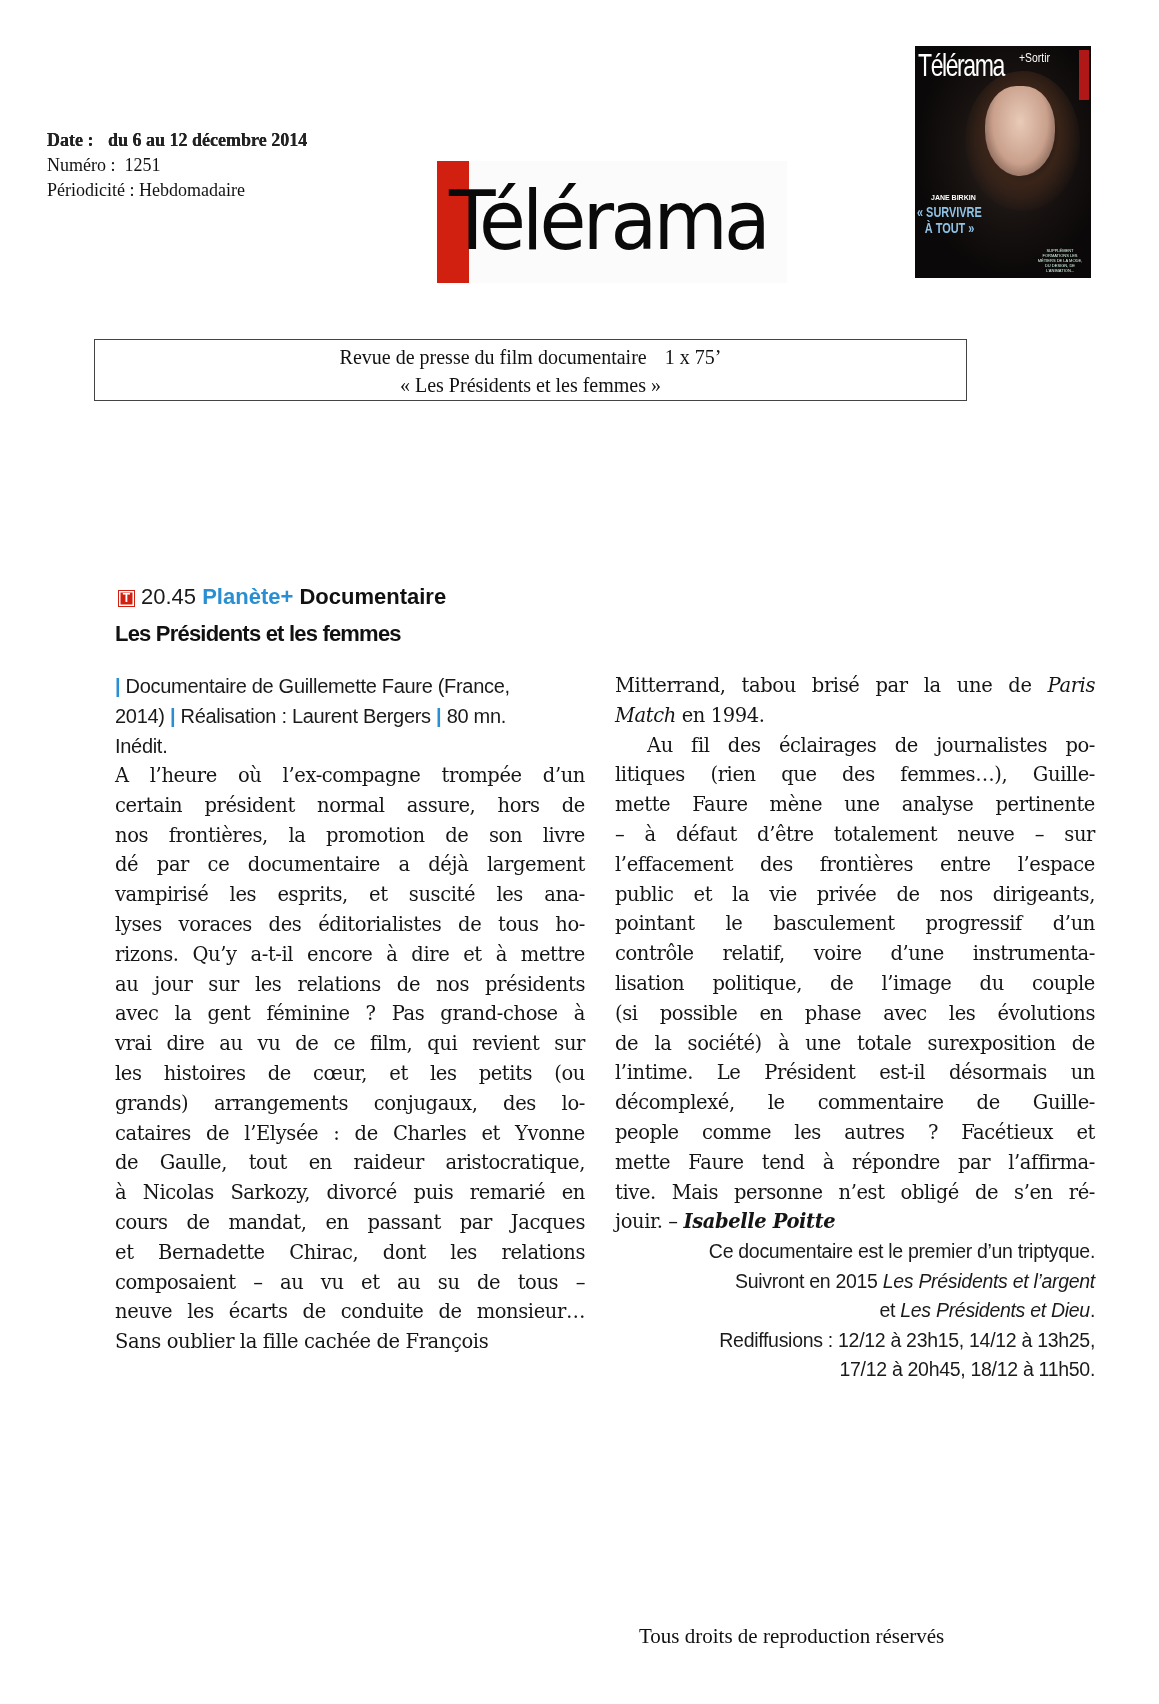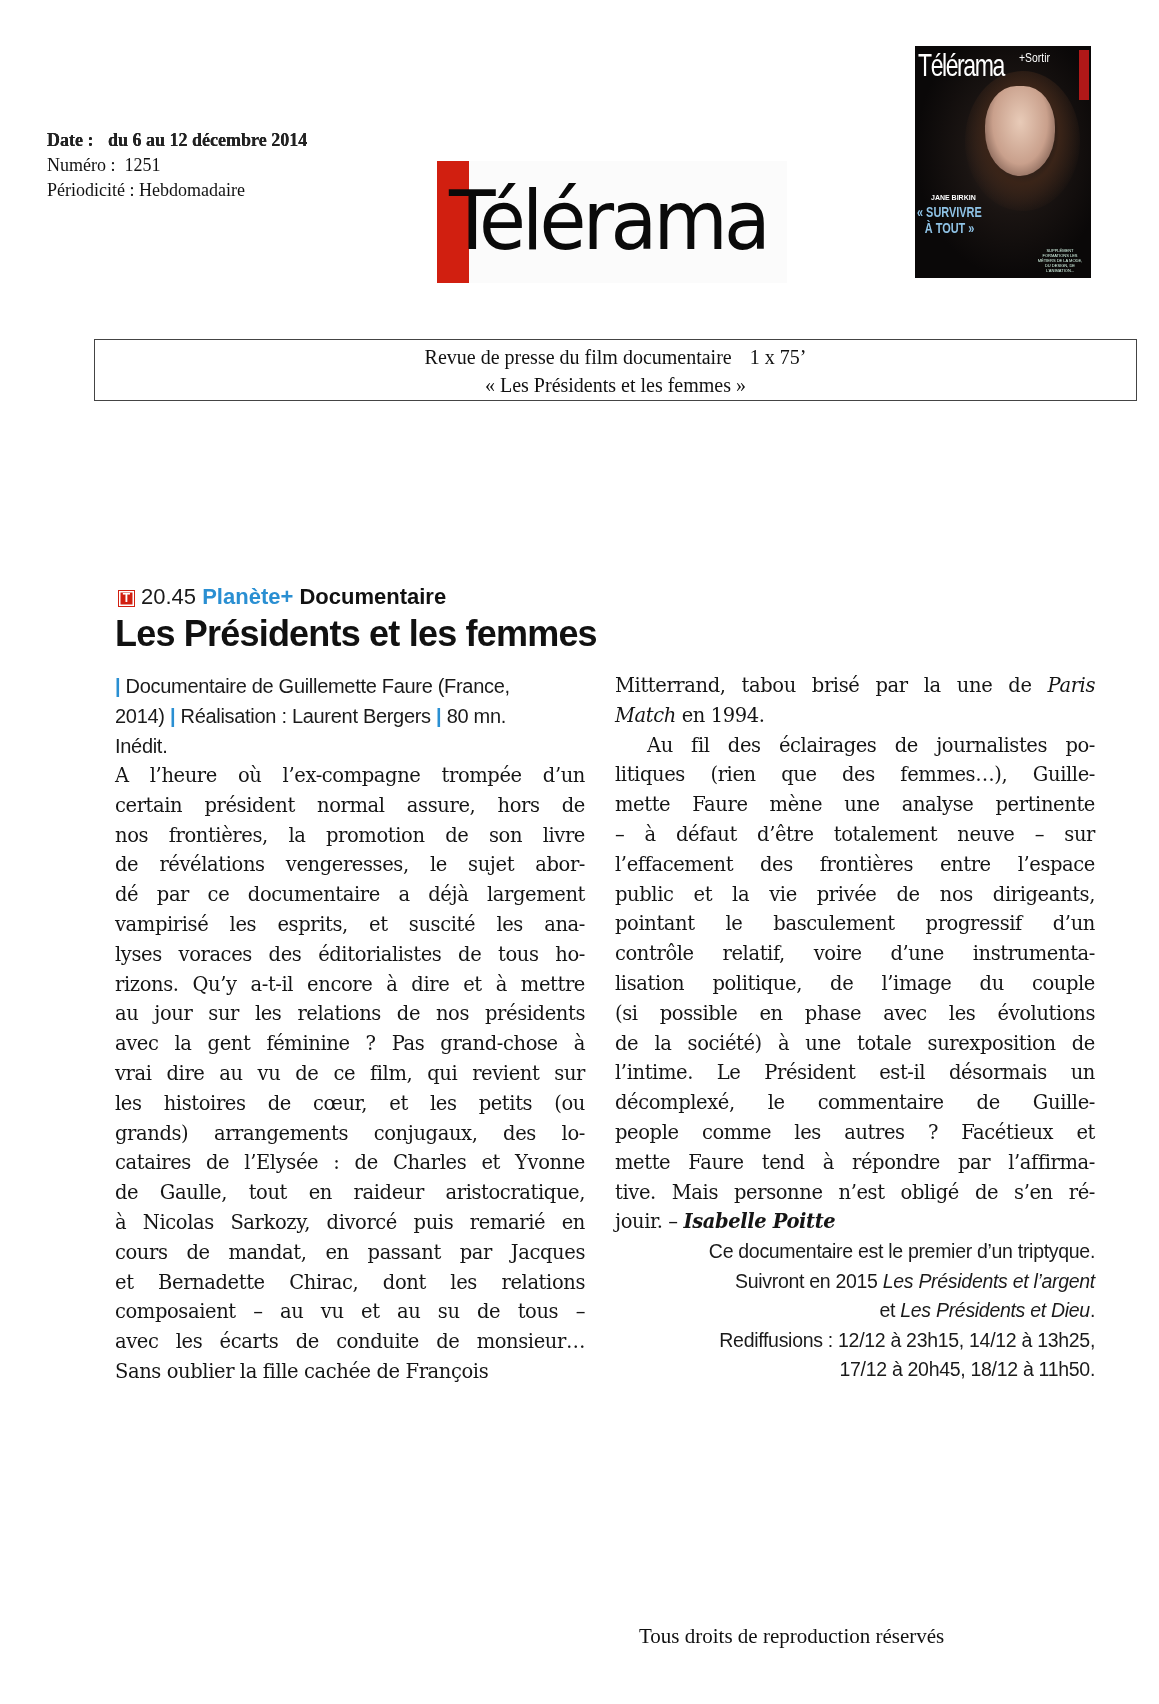--- a/index.html
+++ b/index.html
@@ -20,31 +20,31 @@
   #cover .face { position:absolute; left:70px; top:40px; width:70px; height:90px; border-radius:45% 45% 50% 50%; background:radial-gradient(ellipse at 50% 40%, #e8cbb8 0%, #c9a08c 55%, #4a3028 100%); }
   #cover .hair { position:absolute; left:50px; top:25px; width:115px; height:140px; border-radius:50%; background:radial-gradient(ellipse at 50% 45%, transparent 30%, #3a2418 45%, transparent 75%); }
   #cover .mast { position:absolute; left:3px; top:2px; font-family:"Liberation Sans", sans-serif; font-size:32px; color:#fff; letter-spacing:-2px; transform:scaleX(0.72); transform-origin:left top; line-height:34px; }
   #cover .mast-sup { position:absolute; left:104px; top:4px; font-family:"Liberation Sans", sans-serif; font-size:13px; color:#fff; transform:scaleX(0.8); transform-origin:left top; }
   #cover .redstrip { position:absolute; right:2px; top:4px; width:10px; height:50px; background:#b01818; }
   #cover .name { position:absolute; left:16px; top:148px; font-family:"Liberation Sans", sans-serif; font-size:7px; color:#fff; font-weight:bold; }
   #cover .quote { position:absolute; left:2px; top:158px; font-family:"Liberation Sans", sans-serif; font-size:14px; line-height:16px; color:#8fc3e6; transform:scaleX(0.78); transform-origin:left top; font-weight:bold; }
   #cover .supp { position:absolute; right:6px; top:202px; width:50px; font-family:"Liberation Sans", sans-serif; font-size:4px; line-height:5px; color:#dfe; text-align:center; }
 
   
-  #titlebox { position:absolute; left:94px; top:339px; width:1043px; height:62px; border:1.5px solid #444; box-sizing:border-box; text-align:center; font-family:"Liberation Serif", serif; font-size:20px; line-height:28px; color:#111; padding-top:3px; }
+  #titlebox { position:absolute; left:94px; top:339px; width:873px; height:62px; border:1.5px solid #444; box-sizing:border-box; text-align:center; font-family:"Liberation Serif", serif; font-size:20px; line-height:28px; color:#111; padding-top:3px; }
   #titlebox .l1 span.gap { display:inline-block; width:18px; }
 
   
   #article { position:absolute; left:115px; top:583px; width:970px; }
   #kicker { position:absolute; left:0; top:0; height:28px; white-space:nowrap; font-family:"Liberation Sans", sans-serif; font-size:22px; line-height:28px; }
   #kicker .tbadge { display:inline-block; width:15px; height:15px; background:#d11f10; color:#fff; font-size:12px; font-weight:bold; line-height:15px; text-align:center; vertical-align:2px; margin-right:6px; margin-left:3px; box-shadow: inset 0 0 0 1.5px #fff; border:1px solid #d11f10; }
   #kicker .time { color:#1a1a1a; }
   #kicker .channel { color:#2a8fd2; font-weight:bold; }
   #kicker .genre { color:#111; font-weight:bold; }
-  #headline { position:absolute; left:0; top:30px; font-family:"Liberation Sans", sans-serif; font-weight:bold; font-size:36px; line-height:42px; color:#111; letter-spacing:-0.8px; white-space:nowrap; }
+  #headline { position:absolute; left:0; top:30px; font-family:"Liberation Sans", sans-serif; font-weight:bold; font-size:22px; line-height:42px; color:#111; letter-spacing:-0.8px; white-space:nowrap; }
 
   .col { position:absolute; top:88px; width:470px; }
   #colL { left:0; }
   #colR { left:500px; width:480px; top:88px; }
 
   .credits { font-family:"Liberation Sans", sans-serif; font-size:20px; line-height:30px; color:#1a1a1a; letter-spacing:-0.3px; }
   .credits .pipe { color:#2a8fd2; font-weight:bold; }
   .body { font-family:"DejaVu Serif", serif; font-size:19.5px; line-height:29.8px; color:#151515; text-align:justify; letter-spacing:-0.4px; }
   .body .ln { display:block; white-space:nowrap; text-align-last:justify; }
   .body .ln.last { text-align-last:left; }
@@ -100,37 +100,36 @@
   <div class="col" id="colL">
     <div class="credits">
       <div><span class="pipe">|</span> <span>Documentaire de Guillemette Faure (France,</span></div>
       <div><span>2014)</span> <span class="pipe">|</span> <span>Réalisation : Laurent Bergers</span> <span class="pipe">|</span> <span>80 mn.</span></div>
       <div>Inédit.</div>
     </div>
     <div class="body" id="leftBody">
         <span class="ln" style="display: block;">A l’heure où l’ex-compagne trompée d’un</span>
         <span class="ln" style="display: block;">certain président normal assure, hors de</span>
         <span class="ln" style="display: block;">nos frontières, la promotion de son livre</span>
-        <span class="ln" style="display: block;">de révélations vengeresses, le sujet abor-</span>
         <span class="ln" style="display: block;">dé par ce documentaire a déjà largement</span>
         <span class="ln" style="display: block;">vampirisé les esprits, et suscité les ana-</span>
         <span class="ln" style="display: block;">lyses voraces des éditorialistes de tous ho-</span>
         <span class="ln" style="display: block;">rizons. Qu’y a-t-il encore à dire et à mettre</span>
         <span class="ln" style="display: block;">au jour sur les relations de nos présidents</span>
         <span class="ln" style="display: block;">avec la gent féminine ? Pas grand-chose à</span>
         <span class="ln" style="display: block;">vrai dire au vu de ce film, qui revient sur</span>
         <span class="ln" style="display: block;">les histoires de cœur, et les petits (ou</span>
         <span class="ln" style="display: block;">grands) arrangements conjugaux, des lo-</span>
         <span class="ln" style="display: block;">cataires de l’Elysée : de Charles et Yvonne</span>
         <span class="ln" style="display: block;">de Gaulle, tout en raideur aristocratique,</span>
         <span class="ln" style="display: block;">à Nicolas Sarkozy, divorcé puis remarié en</span>
         <span class="ln" style="display: block;">cours de mandat, en passant par Jacques</span>
         <span class="ln" style="display: block;">et Bernadette Chirac, dont les relations</span>
         <span class="ln" style="display: block;">composaient – au vu et au su de tous –</span>
-        <span class="ln" style="display: block;">avec les écarts de conduite de monsieur…</span>
+        <span class="ln" style="display: block;">neuve les écarts de conduite de monsieur…</span>
         <span class="ln last" style="display: block;">Sans oublier la fille cachée de François</span>
       </div>
   </div>
 
   <div class="col" id="colR">
     <div class="body">
       <span class="ln" style="display: block;"><span>Mitterrand, tabou brisé par la une de </span><em>Paris</em></span>
       <span class="ln last" style="display: block;"><em>Match</em><span> en 1994.</span></span>
       <div id="rightBody">
           <span class="ln indent" style="display: block;">Au fil des éclairages de journalistes po-</span>

